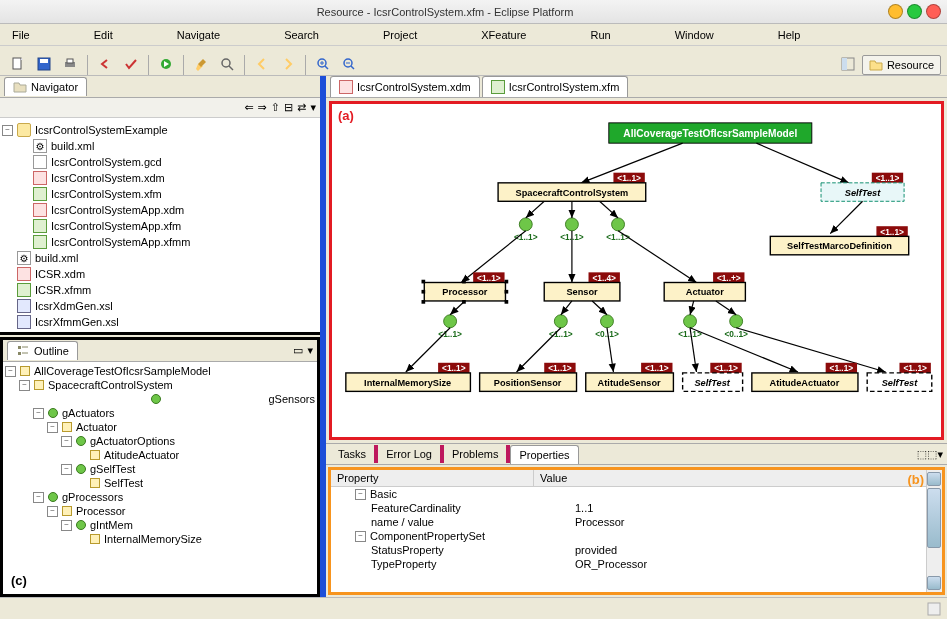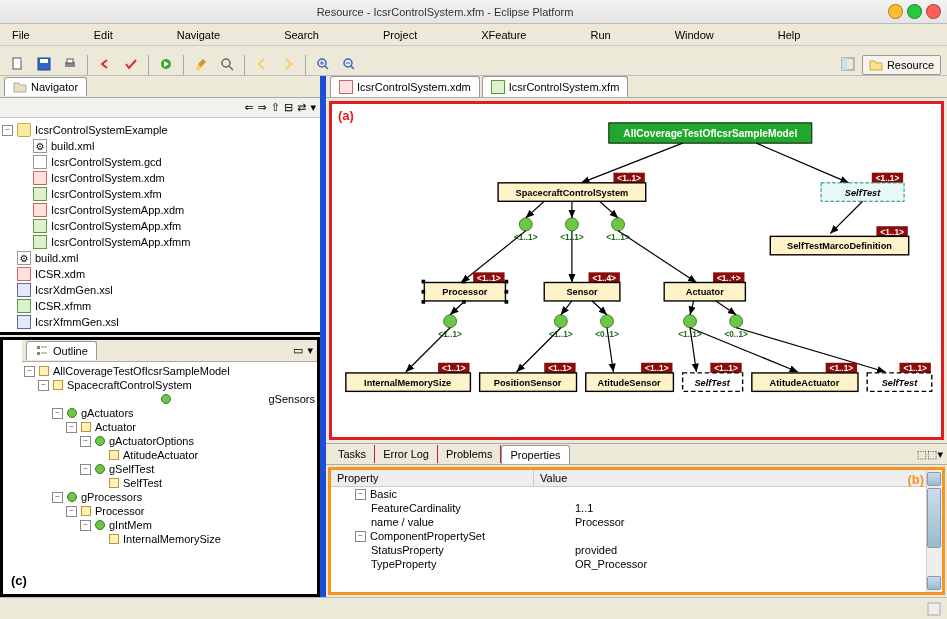--- a/index.html
+++ b/index.html
@@ -51,21 +51,21 @@
 .ico-xdm { background: #fde2e2; border:1px solid #c66; }
 .ico-xsl { background: #e2e8fd; border:1px solid #668; }
 
 
 .outline-box { height: 260px; border: 3px solid #000; display: flex; flex-direction: column; margin-top: 2px; background: #fff; }
 .outline-tree { flex: 1; overflow: auto; padding: 2px; }
 .dot { width: 10px; height: 10px; border-radius: 50%; display: inline-block; }
 .dot-green { background: #6ec648; border: 1px solid #3a7a1f; }
 .sq { width: 10px; height: 10px; display: inline-block; background: #fff1b8; border: 1px solid #b89a2d; }
 .label-c { position: absolute; left: 8px; bottom: 6px; font-weight: bold; font-size: 13px; }
-.outline-box { position: relative; padding-left: 19px; }
+.outline-box { position: relative; }
 
 
 .editor-tabs { height: 22px; display: flex; align-items: flex-end; background: #ece9d8; padding-left: 4px; gap: 2px; border-bottom: 1px solid #aaa; }
 .editor-tabs .etab { display: inline-flex; align-items: center; gap: 4px; padding: 3px 8px; background: #fff; border: 1px solid #999; border-bottom: none; border-radius: 3px 3px 0 0; }
 
 
 .diagram-wrap { flex: 1; border: 3px solid #e31b23; margin: 3px; background: #fff; position: relative; overflow: hidden; }
 .diagram-label { position: absolute; top: 4px; left: 6px; font-weight: bold; color: #e31b23; font-size: 13px; }
 .diagram-svg { width: 100%; height: 100%; }
 .node-box { fill: #fdf2c8; stroke: #000; stroke-width: 1.5; }
@@ -76,21 +76,21 @@
 .card-text { fill: #fff; font-size: 9px; font-weight: bold; }
 .node-text { font-size: 10px; font-weight: bold; }
 .node-text-white { fill: #fff; font-weight: bold; font-size: 11px; }
 .green-dot { fill: #6ec648; stroke: #3a7a1f; }
 .edge { stroke: #000; stroke-width: 1.3; fill: none; marker-end: url(#arrow); }
 .card-mid { fill: #1a6b1a; font-size: 9px; font-weight: bold; }
 .sel-handle { fill: #000; }
 
 
 .bottom-tabs { height: 22px; display: flex; align-items: center; background: #ece9d8; padding: 0 4px; border-top: 1px solid #aaa; border-bottom: 1px solid #aaa; gap: 0; }
-.bottom-tabs .btab { padding: 3px 8px; border-right: 1px solid #be185d; cursor: pointer; }
+.bottom-tabs .btab { padding: 3px 8px; border-right: 4px solid #be185d; cursor: pointer; }
 .bottom-tabs .btab.active { background: #fff; border: 1px solid #999; border-bottom: none; border-radius: 3px 3px 0 0; }
 .bottom-tabs .spacer { flex: 1; }
 
 .props-wrap { border: 3px solid #f7941e; margin: 2px; flex: 0 0 128px; display: flex; flex-direction: column; background: #fff; position: relative; }
 .props-hdr { display: flex; background: #eee; border-bottom: 1px solid #ccc; }
 .props-hdr div { padding: 2px 6px; font-size: 11px; }
 .props-hdr .c1 { width: 203px; border-right: 1px solid #ccc; }
 .props-body { flex: 1; overflow: auto; }
 .prow { display: flex; }
 .prow .c1 { width: 240px; padding: 1px 4px; display: flex; align-items: center; gap: 4px; }
@@ -292,27 +292,27 @@
             <span class="ico ico-file">⚙</span>
             <span>build.xml</span>
           </div>
           <div class="tree-item">
             <span class="exp none"></span>
             <span class="ico ico-xdm"></span>
             <span>ICSR.xdm</span>
           </div>
           <div class="tree-item">
             <span class="exp none"></span>
+            <span class="ico ico-xfm"></span>
+            <span>ICSR.xfmm</span>
+          </div>
+          <div class="tree-item">
+            <span class="exp none"></span>
             <span class="ico ico-xsl"></span>
             <span>IcsrXdmGen.xsl</span>
-          </div>
-          <div class="tree-item">
-            <span class="exp none"></span>
-            <span class="ico ico-xfm"></span>
-            <span>ICSR.xfmm</span>
           </div>
           <div class="tree-item">
             <span class="exp none"></span>
             <span class="ico ico-xsl"></span>
             <span>IcsrXfmmGen.xsl</span>
           </div>
         </div>
       </div>
 
     <div class="outline-box">

